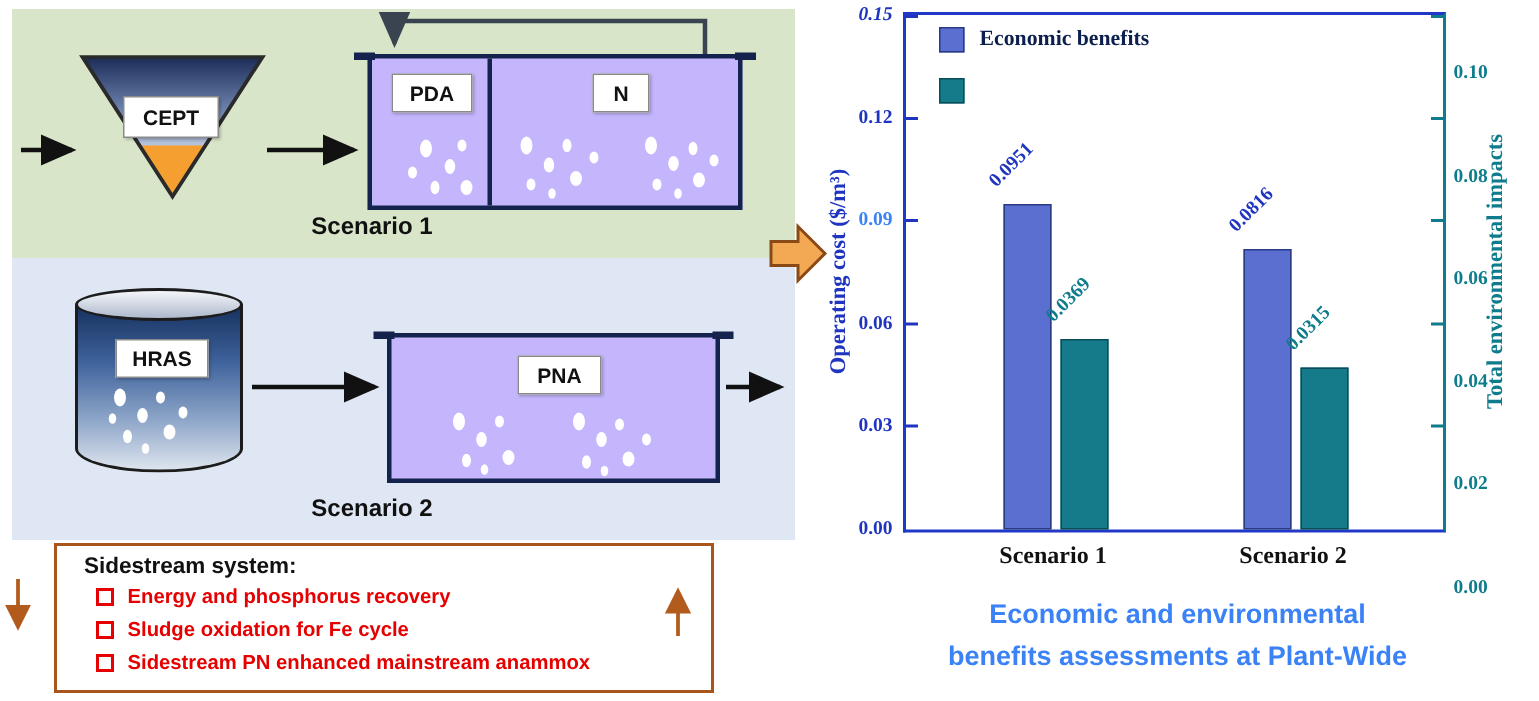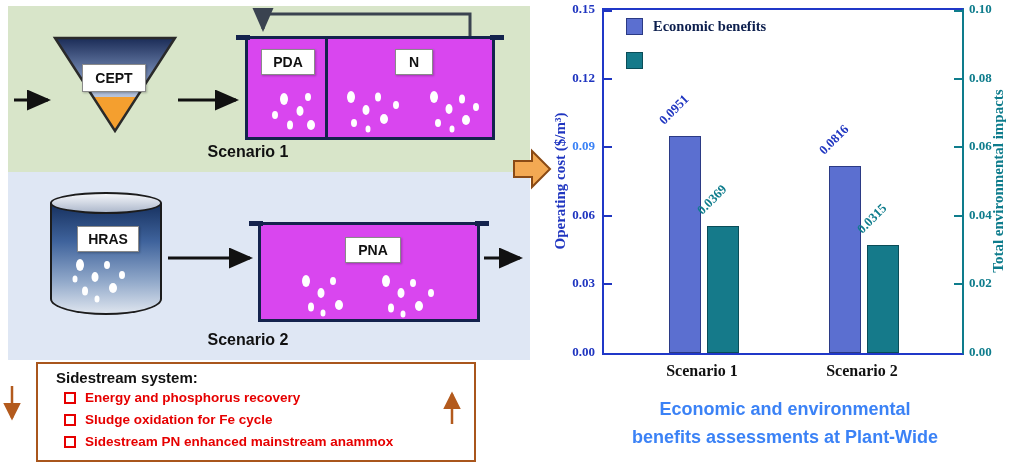--- a/index.html
+++ b/index.html
@@ -4,21 +4,21 @@
 <style>
   html,body{margin:0;padding:0;background:#fff;}
   .stage{position:relative;width:1026px;height:467px;background:#fff;overflow:hidden;
          font-family:"Liberation Sans",sans-serif;}
   .abs{position:absolute;}
   
   .panel{position:absolute;}
   .panel-s1{left:8px;top:6px;width:522px;height:166px;background:#d8e5c9;}
   .panel-s2{left:8px;top:172px;width:522px;height:188px;background:#dfe7f4;}
   
-  .tank{position:absolute;background:#d946ef;border:3px solid #14234d;box-sizing:border-box;}
+  .tank{position:absolute;background:#c4b5fd;border:3px solid #14234d;box-sizing:border-box;}
   .tank .divider{position:absolute;top:0;bottom:0;width:3px;background:#14234d;}
   .rim{position:absolute;top:-4px;width:14px;height:5px;background:#14234d;}
   .rim.l{left:-12px}.rim.r{right:-12px}
   .label-box{position:absolute;background:#fff;border:1px solid #8a8a8a;box-shadow:1px 1px 2px rgba(0,0,0,.25);
              font-weight:bold;font-size:14px;color:#111;display:flex;align-items:center;justify-content:center;}
   .scenario-label{position:absolute;font-weight:bold;font-size:16px;color:#111;text-align:center;width:160px;}
   
   .cyl-body{position:absolute;left:50px;top:203px;width:112px;height:112px;box-sizing:border-box;
             background:linear-gradient(180deg,#16305e 0%,#3f639c 35%,#8ea6c8 70%,#dde4ee 100%);
             border:2px solid #1c1c1c;border-top:none;border-radius:0 0 56px 56px / 0 0 16px 16px;}
@@ -36,21 +36,21 @@
   .plot{position:absolute;left:57px;top:8px;width:362px;height:347px;box-sizing:border-box;
         border:2px solid #2038c8;border-right-color:#0e7c8c;background:#fff;}
   .legend-row{position:absolute;left:22px;display:flex;align-items:center;gap:10px;}
   .legend-swatch{width:17px;height:17px;border:1.5px solid #222;box-sizing:border-box;}
   .legend-text{font-weight:bold;font-size:14.5px;color:#0d1f4e;white-space:nowrap;}
   .bar{position:absolute;bottom:0;border:1px solid;box-sizing:border-box;}
   .bar-label{position:absolute;font-weight:bold;font-size:13px;transform:rotate(-45deg);
              transform-origin:left bottom;white-space:nowrap;}
   .tick-label{position:absolute;width:40px;font-weight:bold;font-size:13px;}
   .tick-label.left{left:10px;text-align:right;}
-  .tick-label.right{left:424px;text-align:left;}
+  .tick-label.right{left:424px;text-align:left;margin-top:39px;}
   .tick-mark{position:absolute;width:8px;height:2px;}
   .tick-mark.left{left:0;}
   .tick-mark.right{right:0;}
   .x-label{position:absolute;top:362px;width:160px;text-align:center;font-weight:bold;font-size:16px;color:#111;}
   .y-axis-label{position:absolute;width:300px;text-align:center;font-weight:bold;font-size:15px;white-space:nowrap;
                 transform:translate(-50%,-50%) rotate(-90deg);}
   .caption{position:absolute;left:40px;top:396px;width:400px;text-align:center;
            font-family:"Liberation Sans",sans-serif;font-weight:bold;font-size:18px;color:#3b82f6;line-height:1.55;}
 </style>
 </head>
@@ -227,21 +227,21 @@
     <div class="x-label" style="left:237px;">Scenario 2</div>
     <div class="caption">
       <div>Economic and environmental</div>
       <div>benefits assessments at Plant-Wide</div>
     </div>
   <div class="tick-label left" style="top: 344px; color: rgb(31, 53, 192);">0.00</div>
       <div class="tick-label left" style="top: 275.4px; color: rgb(31, 53, 192);">0.03</div>
       <div class="tick-label left" style="top: 206.8px; color: rgb(31, 53, 192);">0.06</div>
       <div class="tick-label left" style="top: 138.2px; color: #3b82f6;">0.09</div>
       <div class="tick-label left" style="top: 69.6px; color: rgb(31, 53, 192);">0.12</div>
-      <div class="tick-label left" style="top: 1px; color: rgb(31, 53, 192);">0.15</div>
+      <div class="tick-label left" style="top: 1px; color: rgb(31, 53, 192); font-style: italic;">0.15</div>
       <div class="tick-label right" style="top: 344px; color: rgb(14, 124, 140);">0.00</div>
       <div class="tick-label right" style="top: 275.4px; color: rgb(14, 124, 140);">0.02</div>
       <div class="tick-label right" style="top: 206.8px; color: rgb(14, 124, 140);">0.04</div>
       <div class="tick-label right" style="top: 138.2px; color: rgb(14, 124, 140);">0.06</div>
       <div class="tick-label right" style="top: 69.6px; color: rgb(14, 124, 140);">0.08</div>
       <div class="tick-label right" style="top: 1px; color: rgb(14, 124, 140);">0.10</div>
     </div>
 
 </div>
 

